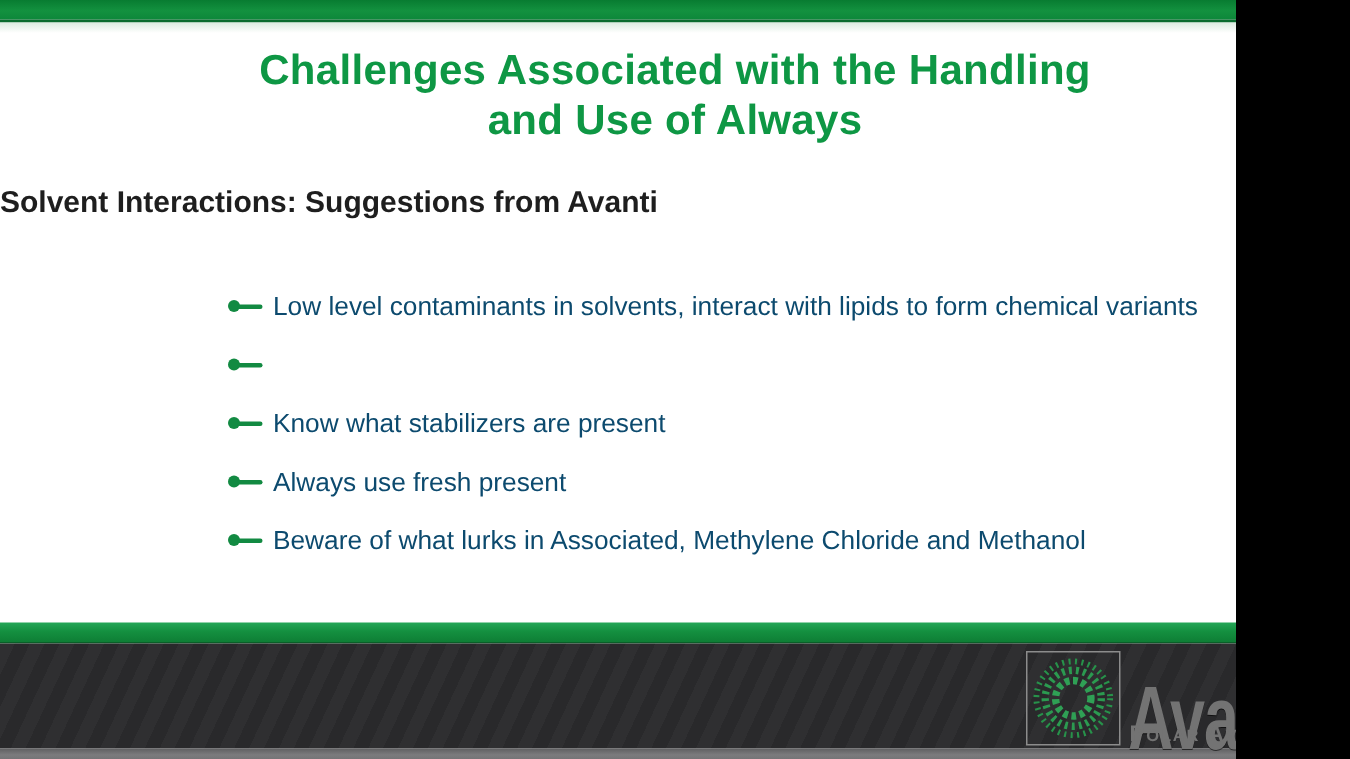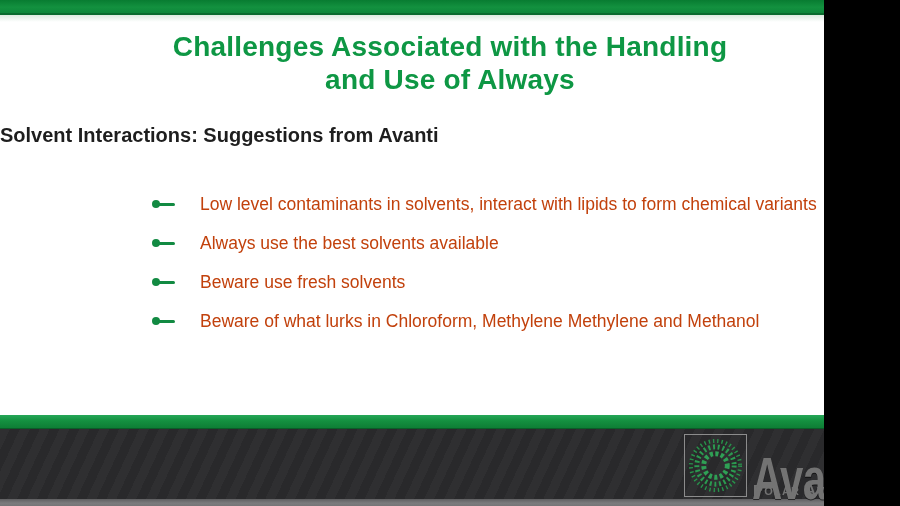--- a/index.html
+++ b/index.html
@@ -45,23 +45,22 @@
   .bullets {
     position: absolute; left: 152px; top: 195px;
     margin: 0; padding: 0; list-style: none;
   }
   .bullets li {
     display: flex;
     align-items: center;
     height: 18px;
     margin-bottom: 21px;
     font-size: 17.5px;
-    color: #c2410c;
+    color: #0c4a6e;
     white-space: nowrap;
-    gap: 18px;
   }
   .bullet-icon {
     position: relative;
     width: 26px; height: 10px;
     margin-right: 4px;
     flex: none;
   }
   .bullet-icon::before {
     content: "";
     position: absolute; left: 0; top: 1px;
@@ -149,29 +148,32 @@
 
   <div class="subtitle">Solvent Interactions: Suggestions from Avanti</div>
 
   <ul class="bullets">
     <li>
       <span class="bullet-icon"></span>
       <span>Low level contaminants in solvents, interact with lipids to form chemical variants</span>
     </li>
     <li>
       <span class="bullet-icon"></span>
-      <span>Always use the best solvents available</span>
     </li>
     <li>
       <span class="bullet-icon"></span>
-      <span>Beware use fresh solvents</span>
+      <span>Know what stabilizers are present</span>
     </li>
     <li>
       <span class="bullet-icon"></span>
-      <span>Beware of what lurks in Chloroform, Methylene Methylene and Methanol</span>
+      <span>Always use fresh present</span>
+    </li>
+    <li>
+      <span class="bullet-icon"></span>
+      <span>Beware of what lurks in Associated, Methylene Chloride and Methanol</span>
     </li>
   </ul>
 
   <div class="footer-green-bar"></div>
   <div class="footer-dark"></div>
   <div class="bottom-strip"></div>
 
   <div class="logo">
     <div class="logo-box">
       <svg width="59" height="59" viewBox="0 0 60 60" aria-hidden="true">

